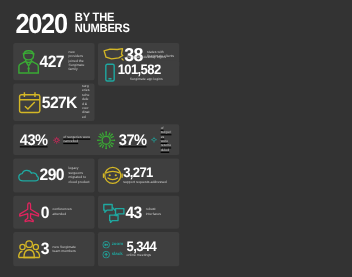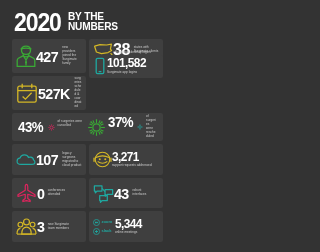--- a/index.html
+++ b/index.html
@@ -44,25 +44,25 @@
   }
   .n-lg{font-size:15px;}
   .n-md{font-size:12.5px;}
   .n-sm{font-size:17px;}
 
   
   .c-427{height:34px;}
   .c-527{height:34px;}
   .c-38{height:21.5px;}
   .c-914{height:21.5px;}
-  .c-101{height:23px;}
+  .c-101{height:23px;text-align:right;}
 
   .pct-row{background:#3f3f3f;border-radius:2px;height:28px;display:flex;
     align-items:center;box-sizing:border-box;padding:0 6px;}
-  .pct-half{flex:1;display:flex;gap:3px;}
+  .pct-half{flex:1;display:flex;align-items:center;gap:3px;text-decoration:underline;}
   .pct-half.right{justify-content:flex-start;gap:3px;}
   .pct-num{color:#ffffff;font-weight:bold;font-size:14px;line-height:1;
     letter-spacing:-.5px;transform:scaleX(.95);transform-origin:left center;}
 
   .c-h31{height:31px;}
   .c-h30{height:30px;}
   .c-h31b{height:31px;}
 
   .half{flex:1;min-width:0;}
 
@@ -247,21 +247,21 @@
       <div class="card c-h31 half">
         <div class="icon">
           <svg width="20" height="14" viewBox="0 0 22 15">
             <path d="M5.4 12.4 Q1.2 12.4 1.2 8.8 Q1.2 5.6 4.6 5.2
                      Q5.4 1.8 9.2 1.8 Q12.8 1.8 13.8 4.8
                      Q14.6 4.2 16.0 4.4 Q19.0 4.8 19.4 7.6
                      Q21.0 8.4 20.8 10.2 Q20.6 12.4 17.6 12.4 Z" fill="none" stroke="#1fa8a0" stroke-width="1.3" stroke-linejoin="round"></path>
           </svg>
         </div>
         <div class="stat">
-          <div class="num n-lg">107</div>
+          <div class="num n-lg">290</div>
           <div class="cap" style="max-width:26px">legacy surgeons migrated to cloud product</div>
         </div>
       </div>
 
       <div class="card c-h31 half">
         <div class="icon">
           <svg width="19" height="19" viewBox="0 0 22 22">
             <g fill="none" stroke="#d4b726" stroke-width="1.3">
               <circle cx="11" cy="11" r="8.4"></circle>
               <path d="M3.4 8.6 Q11 5.0 18.6 8.6"></path>

